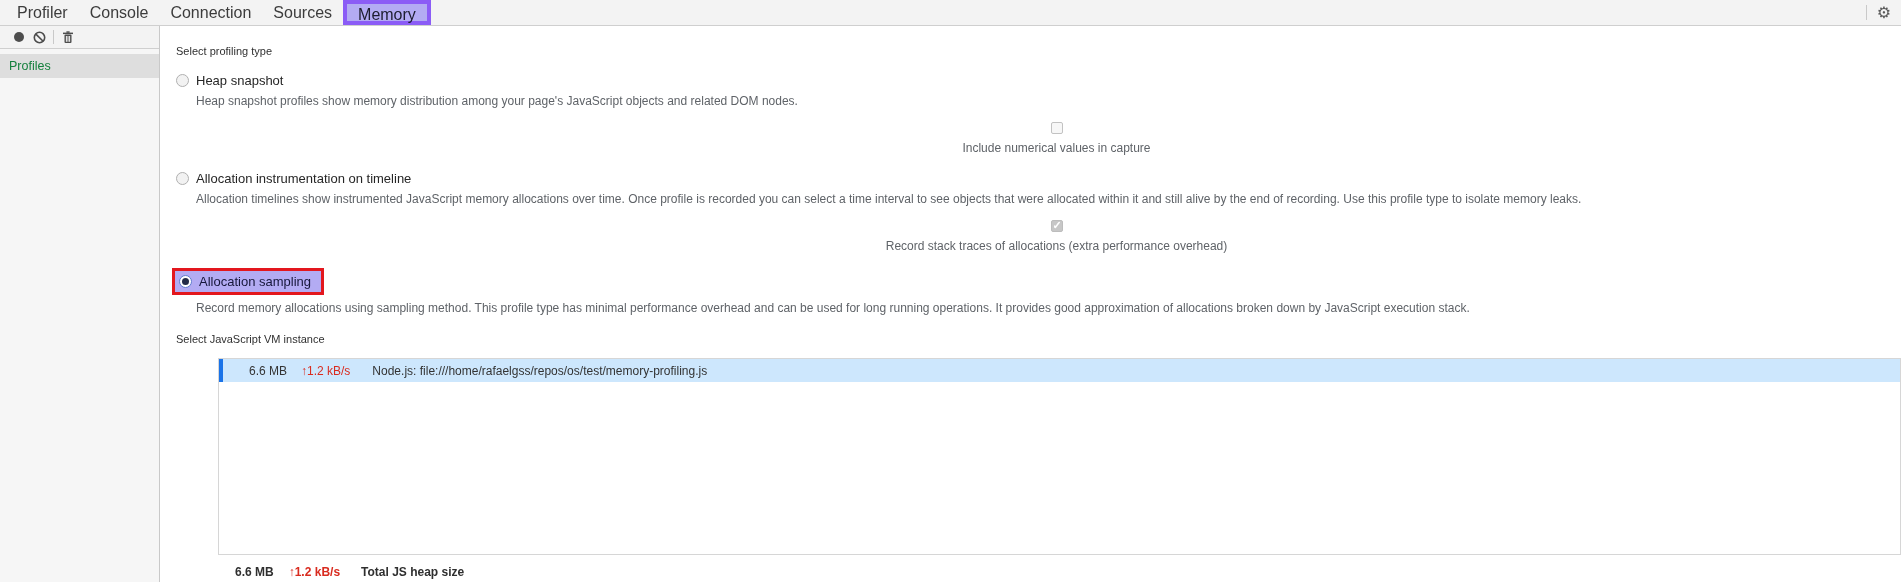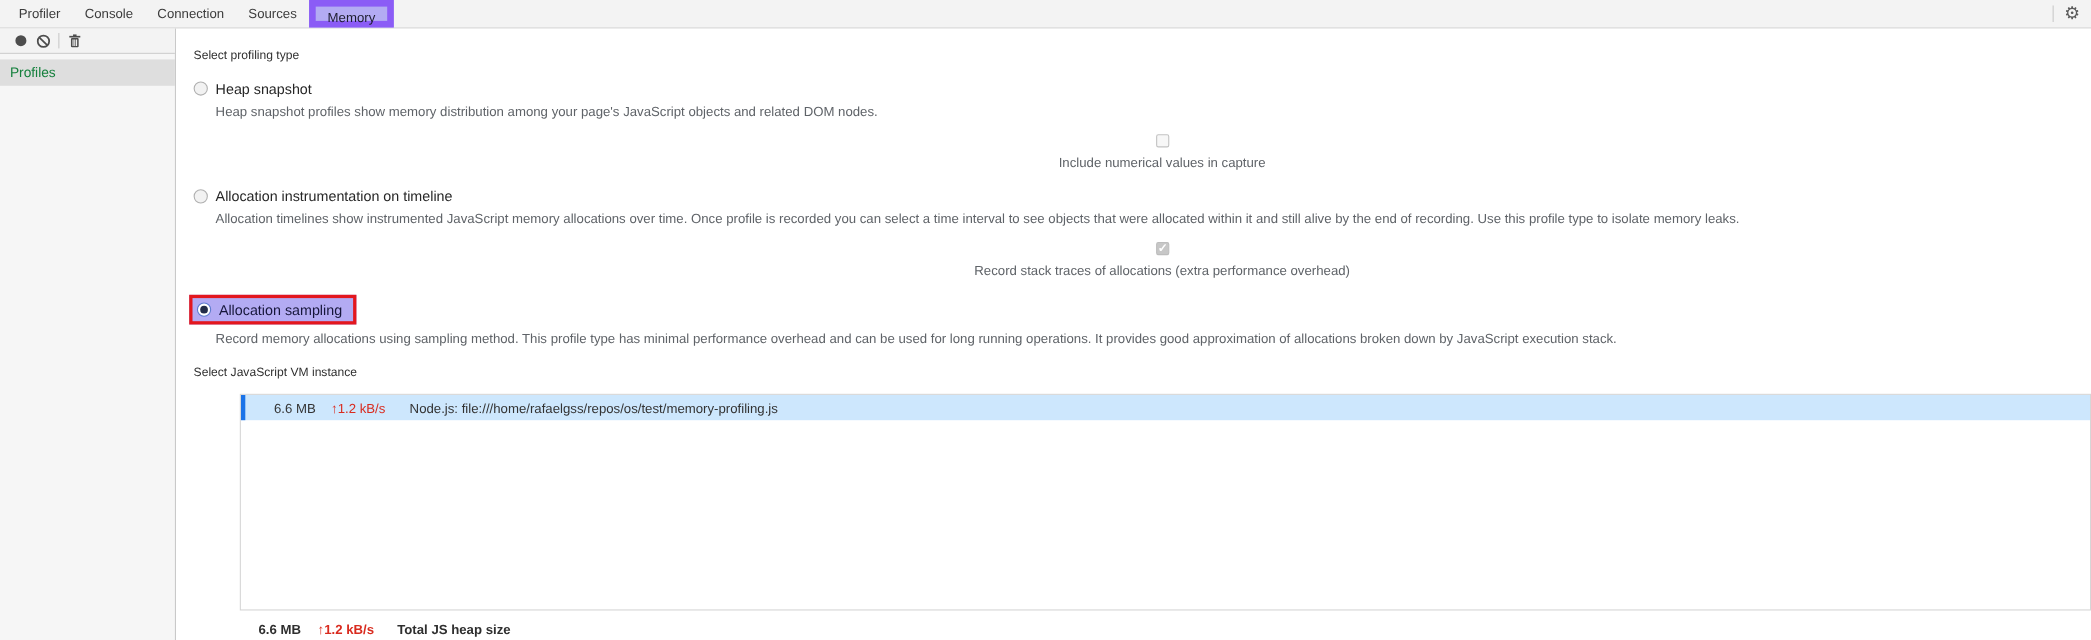--- a/index.html
+++ b/index.html
@@ -3,22 +3,22 @@
 <meta charset="utf-8">
 <style>
   * { box-sizing: border-box; margin: 0; padding: 0; }
   html,body { background:#fff; }
   body { font-family:"Liberation Sans", sans-serif; color:#333; }
   .app { position:relative; width:1901px; height:582px; background:#fff; overflow:hidden; }
 
   
   .tabbar { height:26px; background:#f3f3f3; border-bottom:1px solid #cfcfcf;
             display:flex; align-items:center; padding-left:6px; }
-  .tab { padding:0 11px; height:25px; line-height:25px; font-size:12px; color:#3c3c3c; cursor:default; }
-  .tab.selected { background:#b3abf3; border:6px solid #8b5cf6; line-height:21px; color:#1c1c2e; }
+  .tab { padding:0 11px; height:25px; line-height:25px; font-size:16px; color:#3c3c3c; cursor:default; }
+  .tab.selected { background:#b3abf3; border:4px solid #8b5cf6; line-height:21px; color:#1c1c2e; }
   .tabbar-right { margin-left:auto; display:flex; align-items:center; padding-right:10px; }
   .vsep { width:1px; height:15px; background:#c9c9c9; margin:0 10px; }
   .gear { font-size:16px; color:#5a5a5a; line-height:1; }
 
   
   .body { display:flex; height:556px; }
 
   
   .left { width:162px; border-right:1px solid #c9c9c9; background:#f6f6f6;
           display:flex; flex-direction:column; }

